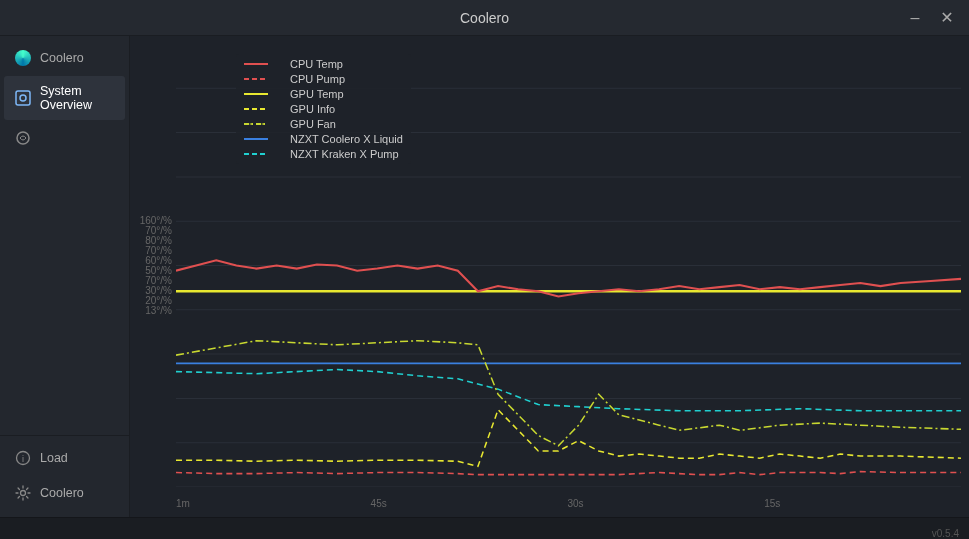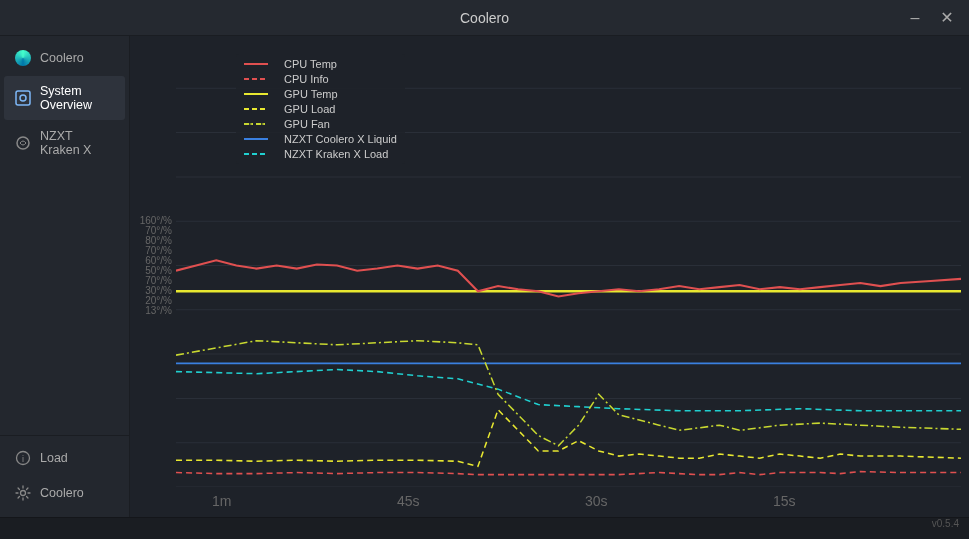--- a/index.html
+++ b/index.html
@@ -110,30 +110,30 @@
       display: flex;
       flex-direction: column;
       gap: 3px;
       background: rgba(30,34,41,0.85);
       padding: 4px 8px;
       border-radius: 3px;
     }
     .legend-item {
       display: flex;
       align-items: center;
-      gap: 16px;
+      gap: 22px;
       font-size: 11px;
       color: #ccc;
     }
     .statusbar {
       height: 22px;
       background: #1a1d22;
       border-top: 1px solid #14161a;
       display: flex;
-      align-items: flex-start;
+      align-items: flex-end;
       justify-content: flex-end;
       padding: 0 10px;
       flex-shrink: 0;
     }
     .statusbar-version {
       font-size: 10px;
       color: #555;
     }
     .y-axis-labels {
       position: absolute;
@@ -157,23 +157,22 @@
     .x-axis-labels {
       position: absolute;
       bottom: 8px;
       left: 46px;
       right: 8px;
       display: flex;
       justify-content: space-between;
       pointer-events: none;
     }
     .x-label {
-      font-size: 14px;
+      font-size: 10px;
       color: #666;
-      margin-left: 36px;
     }
 
     
     .coolero-icon {
       width: 16px;
       height: 16px;
       border-radius: 50%;
       background: conic-gradient(#4fc, #07a, #4fc);
       flex-shrink: 0;
     }
@@ -211,21 +210,20 @@
         <span>System Overview</span>
       </div>
 
       <div class="sidebar-item">
         <div class="sidebar-item-icon">
           <svg width="16" height="16" viewBox="0 0 16 16" fill="none">
             <circle cx="8" cy="8" r="6" stroke="#888" stroke-width="1.5"></circle>
             <path d="M5 8 Q8 4 11 8 Q8 12 5 8Z" stroke="#888" stroke-width="1" fill="none"></path>
           </svg>
         </div>
-        <span>NZXT Kraken X</span>
       </div>
     </div>
     <div class="sidebar-bottom">
 
       <div class="sidebar-item">
         <div class="sidebar-item-icon">
           <svg width="16" height="16" viewBox="0 0 16 16" fill="none">
             <circle cx="8" cy="8" r="6.5" stroke="#888" stroke-width="1.3"></circle>
             <text x="8" y="12" text-anchor="middle" font-size="9" fill="#888" font-family="Arial">i</text>
           </svg>
@@ -293,41 +291,41 @@
         </svg>
 
         
         <div class="legend">
           <div class="legend-item">
             <div style="width:24px;height:2px;background:#e05050;flex-shrink:0;"></div>
             <span>CPU Temp</span>
           </div>
           <div class="legend-item">
             <div style="width:24px;height:2px;background:repeating-linear-gradient(to right,#e05050 0,#e05050 5px,transparent 5px,transparent 8px);flex-shrink:0;"></div>
-            <span>CPU Info</span>
+            <span>CPU Pump</span>
           </div>
           <div class="legend-item">
             <div style="width:24px;height:2px;background:#e8e830;flex-shrink:0;"></div>
             <span>GPU Temp</span>
           </div>
           <div class="legend-item">
             <div style="width:24px;height:2px;background:repeating-linear-gradient(to right,#e8e830 0,#e8e830 5px,transparent 5px,transparent 8px);flex-shrink:0;"></div>
-            <span>GPU Load</span>
+            <span>GPU Info</span>
           </div>
           <div class="legend-item">
             <div style="width:24px;height:2px;background:repeating-linear-gradient(to right,#c8d830 0,#c8d830 5px,transparent 5px,transparent 3px,#c8d830 8px,#c8d830 9px,transparent 9px,transparent 12px);flex-shrink:0;"></div>
             <span>GPU Fan</span>
           </div>
           <div class="legend-item">
             <div style="width:24px;height:2px;background:#3a80e0;flex-shrink:0;"></div>
             <span>NZXT Coolero X Liquid</span>
           </div>
           <div class="legend-item">
             <div style="width:24px;height:2px;background:repeating-linear-gradient(to right,#20d0d0 0,#20d0d0 5px,transparent 5px,transparent 8px);flex-shrink:0;"></div>
-            <span>NZXT Kraken X Load</span>
+            <span>NZXT Kraken X Pump</span>
           </div>
         </div>
       </div>
 
       <div class="x-axis-labels">
         <span class="x-label">1m</span>
         <span class="x-label">45s</span>
         <span class="x-label">30s</span>
         <span class="x-label">15s</span>
         <span class="x-label"></span>

